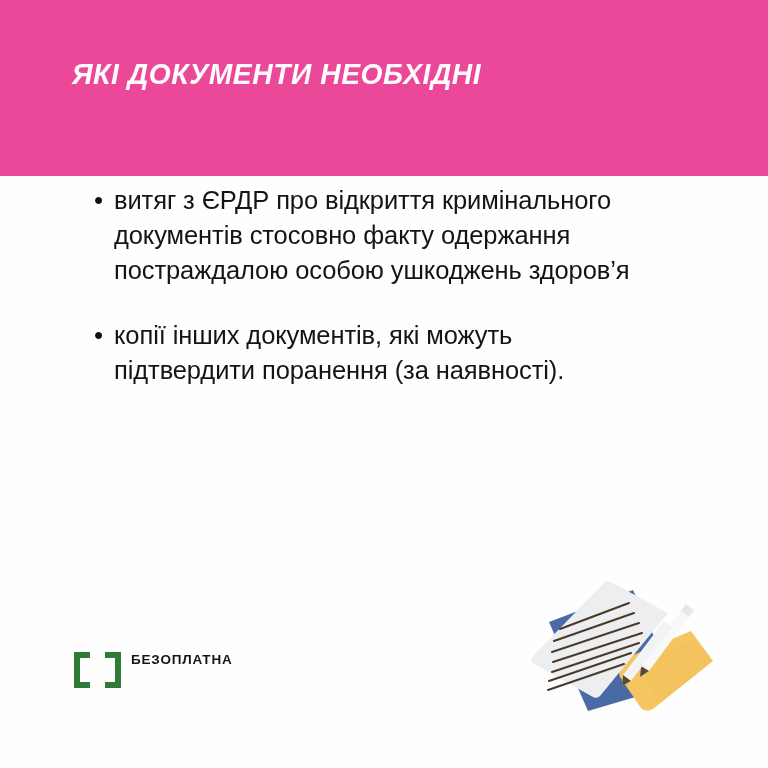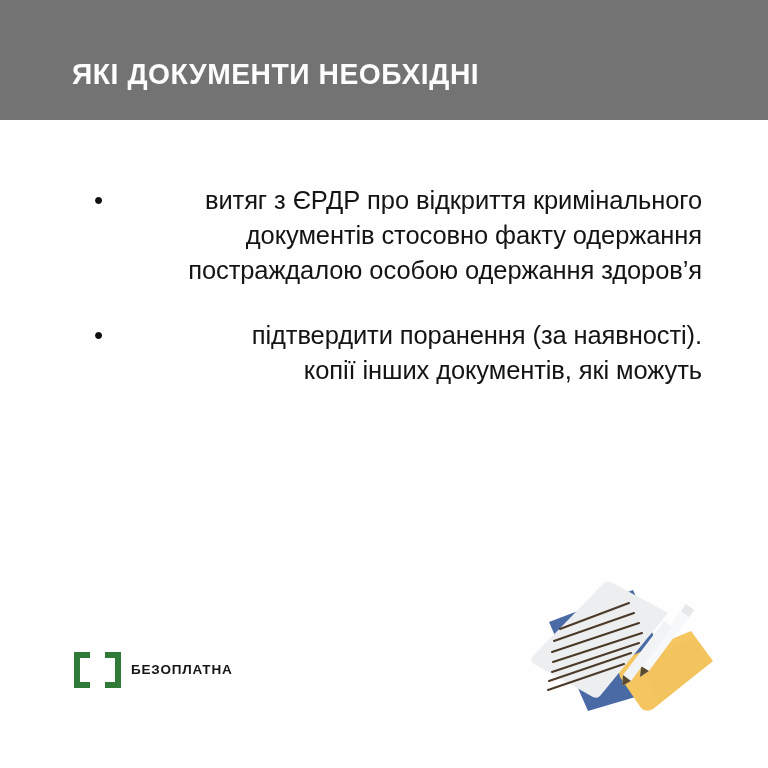--- a/index.html
+++ b/index.html
@@ -21,22 +21,23 @@
     background: #fefefe;
     overflow: hidden;
   }
 
   
   .header-banner {
     position: absolute;
     left: 0;
     top: 0;
     width: 768px;
-    height: 120px;
-    background: #737373;
+    height: 176px;
+    background: #ec4899;
+    font-style: italic;
   }
   .header-title {
     position: absolute;
     left: 72px;
     top: 56px;
     font-family: "Liberation Sans", sans-serif;
     font-size: 30px;
     font-weight: bold;
     letter-spacing: 0.6px;
     color: #fdfdfd;
@@ -78,34 +79,32 @@
     text-align: left;
     padding-left: 2px;
   }
   .bullet-text {
     flex: 1 1 auto;
     font-family: "Liberation Sans", sans-serif;
     font-size: 25.5px;
     line-height: 35px;
     color: #141414;
     letter-spacing: -0.1px;
-    text-align: right;
   }
   .bullet-text .tline {
     display: block;
     white-space: nowrap;
   }
 
   
   .logo {
     position: absolute;
     left: 74px;
     top: 652px;
     display: flex;
-    align-items: center;
   }
   .logo-brackets {
     position: relative;
     width: 47px;
     height: 36px;
     flex: 0 0 auto;
   }
   .logo-brackets .bracket {
     position: absolute;
     top: 0;
@@ -162,29 +161,29 @@
   </div>
 
   <div class="content-area">
     <div class="bullet-list">
 
       <div class="bullet-item">
         <div class="bullet-marker">•</div>
         <div class="bullet-text">
           <span class="tline">витяг з ЄРДР про відкриття кримінального</span>
           <span class="tline">документів стосовно факту одержання</span>
-          <span class="tline">постраждалою особою одержання здоров’я</span>
+          <span class="tline">постраждалою особою ушкоджень здоров’я</span>
         </div>
       </div>
 
       <div class="bullet-item">
         <div class="bullet-marker">•</div>
         <div class="bullet-text">
+          <span class="tline">копії інших документів, які можуть</span>
           <span class="tline">підтвердити поранення (за наявності).</span>
-          <span class="tline">копії інших документів, які можуть</span>
         </div>
       </div>
 
     </div>
   </div>
 
   <div class="logo">
     <div class="logo-brackets">
       <div class="bracket left"></div>
       <div class="bracket right"></div>

